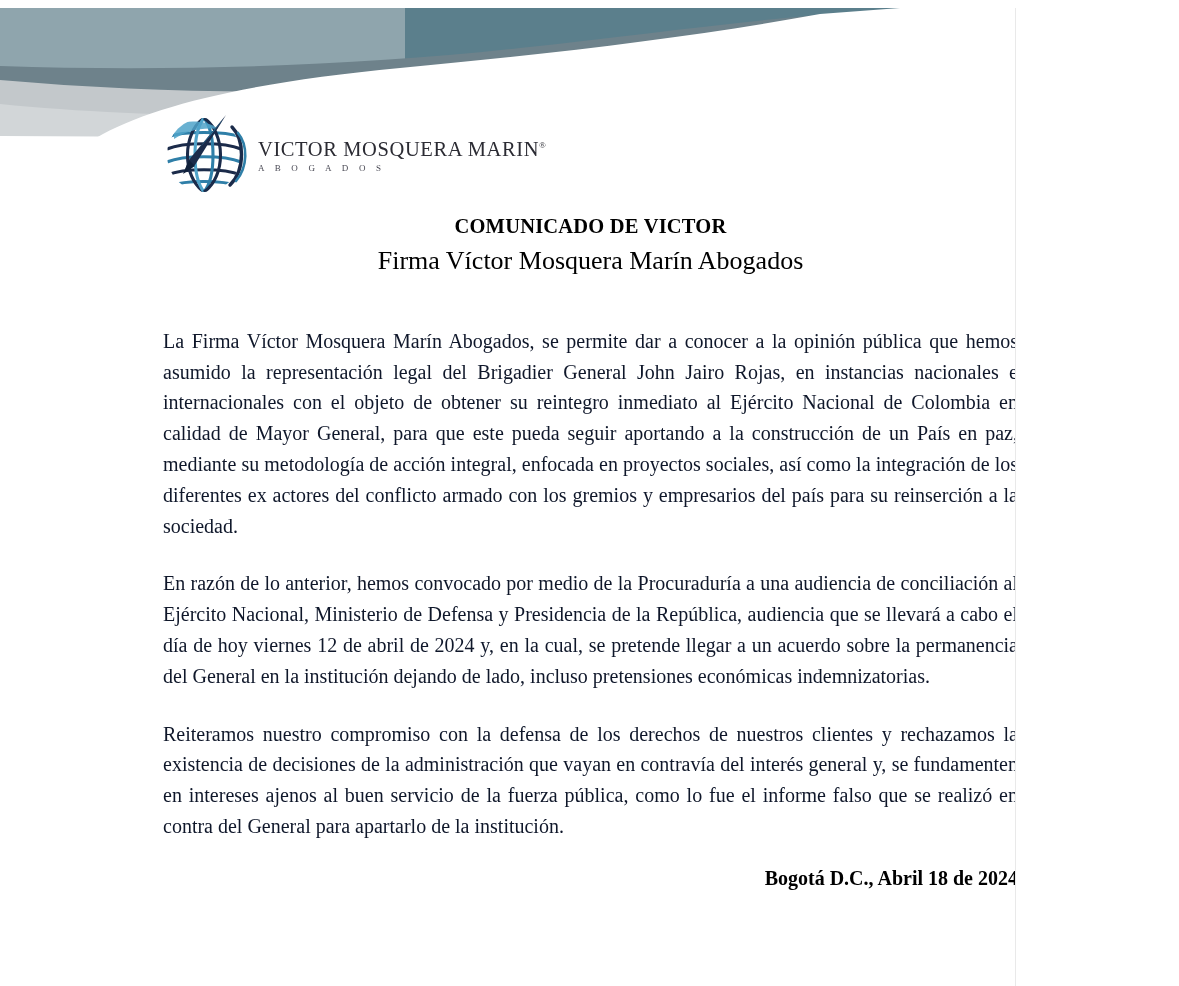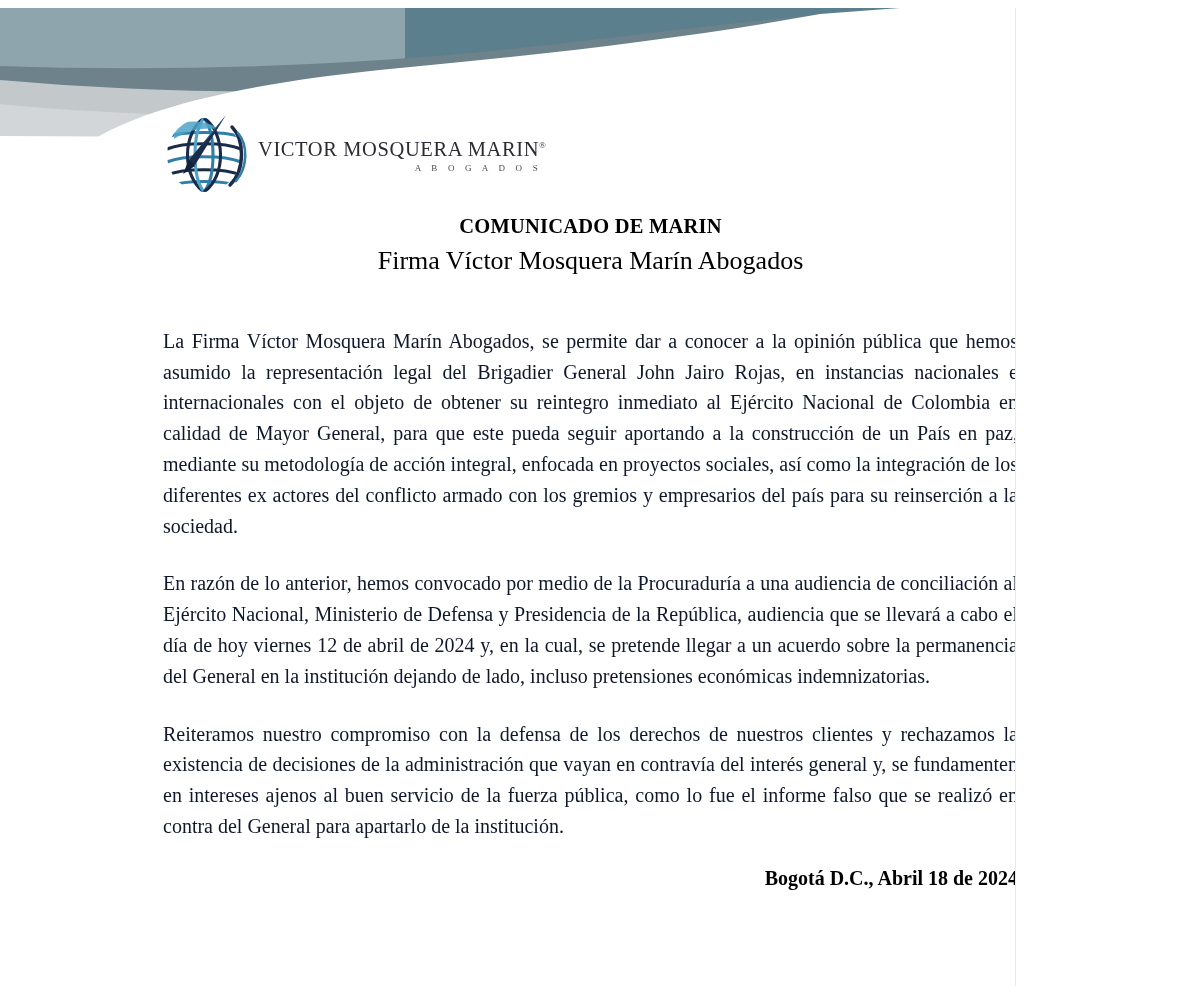--- a/index.html
+++ b/index.html
@@ -75,21 +75,21 @@
   .logo-name .reg {
     font-size: 9px;
     vertical-align: super;
     letter-spacing: 0;
   }
   .logo-sub {
     font-family: "Liberation Serif", "DejaVu Serif", serif;
     font-size: 9px;
     letter-spacing: 4.2px;
     color: #4a4a55;
-    text-align: right;
+    text-align: left;
     margin-top: 2px;
     padding-right: 4px;
     white-space: nowrap;
   }
 
   
   #doc-body {
     position: absolute;
     left: 163px;
     top: 205px;
@@ -205,21 +205,21 @@
     </div>
     <div id="logo-wordmark">
       <div class="logo-name"><span>VICTOR MOSQUERA MARIN</span><span class="reg">®</span></div>
       <div class="logo-sub">A B O G A D O S</div>
     </div>
   </div>
 
   <div id="doc-body">
 
     <div id="doc-heading">
-      <div id="doc-title">COMUNICADO DE MARIN</div>
+      <div id="doc-title">COMUNICADO DE VICTOR</div>
       <div id="doc-subtitle">Firma Víctor Mosquera Marín Abogados</div>
     </div>
 
     <div id="paragraphs">
       <p class="doc-paragraph">La Firma Víctor Mosquera Marín Abogados, se permite dar a conocer a la opinión pública que hemos asumido la representación legal del Brigadier General John Jairo Rojas, en instancias nacionales e internacionales con el objeto de obtener su reintegro inmediato al Ejército Nacional de Colombia en calidad de Mayor General, para que este pueda seguir aportando a la construcción de un País en paz, mediante su metodología de acción integral, enfocada en proyectos sociales, así como la integración de los diferentes ex actores del conflicto armado con los gremios y empresarios del país para su reinserción a la sociedad.</p>
       <p class="doc-paragraph">En razón de lo anterior, hemos convocado por medio de la Procuraduría a una audiencia de conciliación al Ejército Nacional, Ministerio de Defensa y Presidencia de la República, audiencia que se llevará a cabo el día de hoy viernes 12 de abril de 2024 y, en la cual, se pretende llegar a un acuerdo sobre la permanencia del General en la institución dejando de lado, incluso pretensiones económicas indemnizatorias.</p>
       <p class="doc-paragraph">Reiteramos nuestro compromiso con la defensa de los derechos de nuestros clientes y rechazamos la existencia de decisiones de la administración que vayan en contravía del interés general y, se fundamenten en intereses ajenos al buen servicio de la fuerza pública, como lo fue el informe falso que se realizó en contra del General para apartarlo de la institución.</p>
     </div>
 
     <div id="doc-signoff">Bogotá D.C., Abril 18 de 2024</div>

